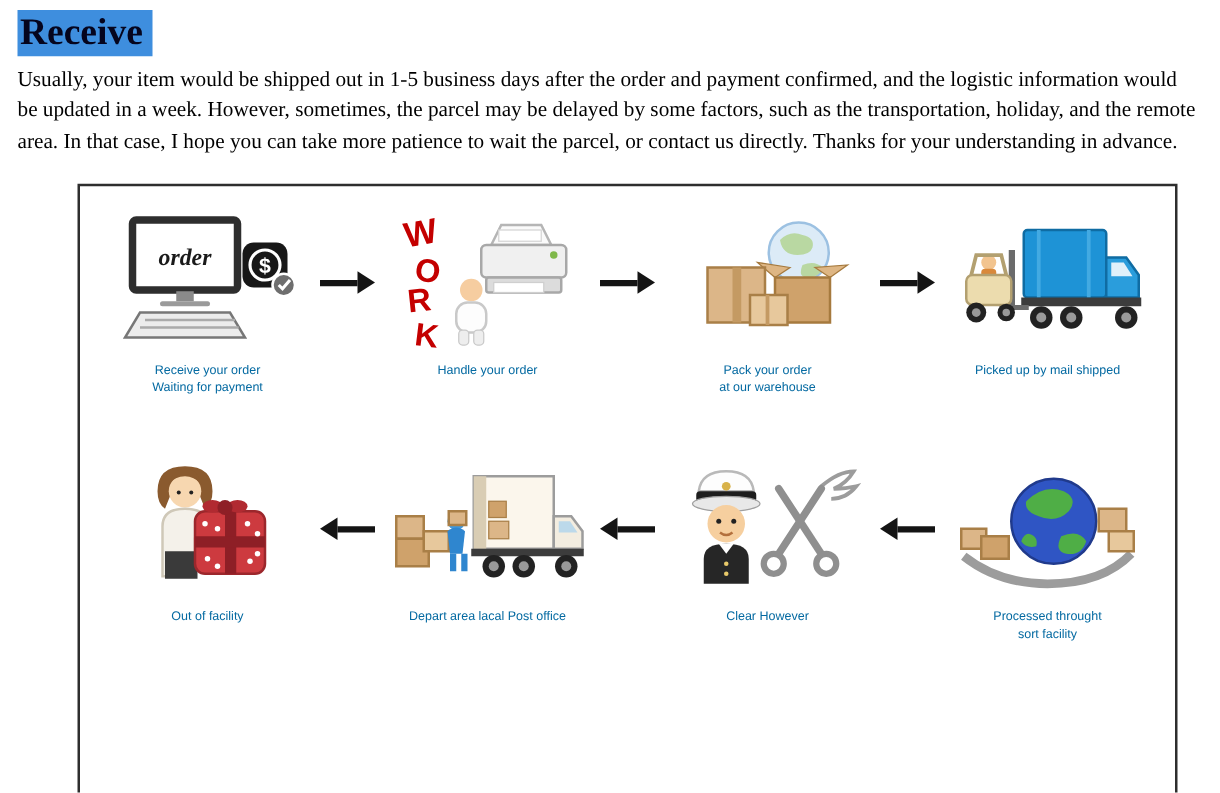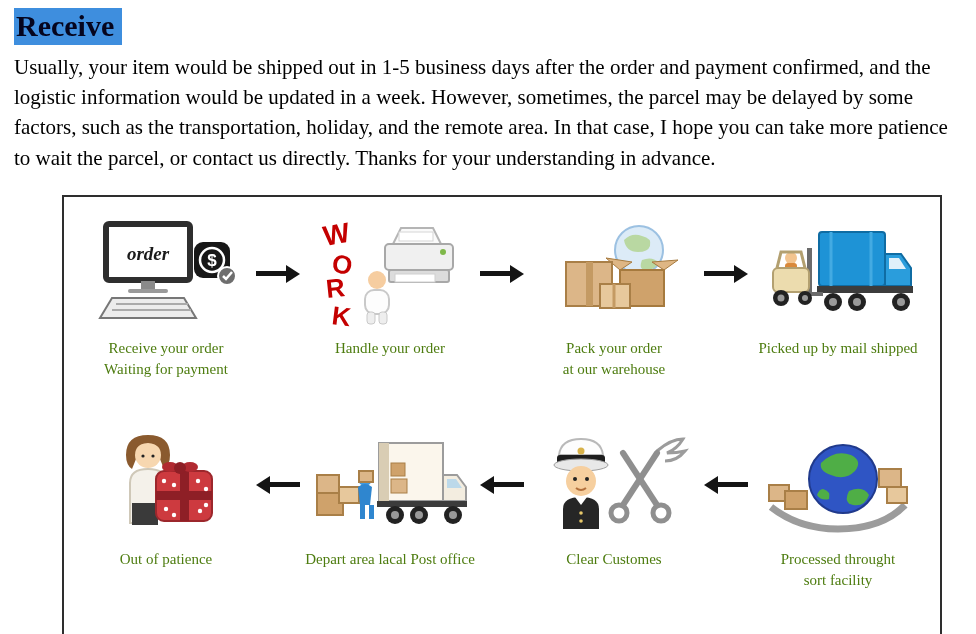--- a/index.html
+++ b/index.html
@@ -4,35 +4,35 @@
 <style>
   html,body { margin:0; padding:0; }
   body {
     width:976px; height:634px; overflow:hidden;
     background:#ffffff;
     font-family:"Liberation Serif", serif;
     color:#000;
   }
   .page-title { margin:8px 0 0 14px; font-weight:bold; font-size:30px; line-height:1.2; }
   .hl { background:#3E8EDE; padding:1px 8px 3px 2px; color:#05051e; }
-  .intro { margin:8px 16px 0 14px; font-size:21px; line-height:1.44; }
+  .intro { margin:8px 16px 0 14px; font-size:17px; line-height:1.44; }
 
   .flow-box {
     margin:22px 0 0 62px; width:880px; height:559px;
     border:2px solid #2e2e2e; box-sizing:border-box;
     padding:10px 14px; background:#fff;
   }
   .flow-row { display:flex; justify-content:space-between; align-items:flex-start; }
   .row1 { margin-top:8px; }
   .row2 { margin-top:46px; }
   .step { width:176px; display:flex; flex-direction:column; align-items:center; }
   .icon-box { height:116px; display:flex; align-items:center; justify-content:center; }
   .step-label {
-    margin-top:7px; font-family:Liberation Serif, serif;
-    font-size:15px; line-height:1.4; color:#4d7c0f;
+    margin-top:7px; font-family:Liberation Sans, sans-serif;
+    font-size:10px; line-height:1.4; color:#0369a1;
     text-align:center; white-space:pre;
   }
   .arrow { display:flex; align-items:center; margin-top:50px; }
   .shaft { width:30px; height:5px; background:#141414; display:block; }
   .head-right { width:0; height:0; border-left:14px solid #141414; border-top:9px solid transparent; border-bottom:9px solid transparent; display:block; }
   .head-left  { width:0; height:0; border-right:14px solid #141414; border-top:9px solid transparent; border-bottom:9px solid transparent; display:block; }
 </style>
 </head>
 <body>
 
@@ -178,21 +178,21 @@
               <circle cx="110" cy="60" r="2.2"></circle>
               <circle cx="104" cy="82" r="2.2"></circle>
             <circle cx="78" cy="86" r="2.2"></circle>
               <circle cx="110" cy="76" r="2.2"></circle>
           </g>
           <ellipse cx="74" cy="38" rx="8" ry="5" fill="#b12a31"></ellipse>
           <ellipse cx="94" cy="38" rx="8" ry="5" fill="#b12a31"></ellipse>
           <circle cx="84" cy="39" r="6" fill="#8e1f26"></circle>
         </svg>
       </div>
-      <div class="step-label">Out of patience</div>
+      <div class="step-label">Out of facility</div>
     </div>
 
     <div class="arrow">
         <span class="head-left"></span>
         <span class="shaft"></span>
       </div>
 
     <div class="step">
       <div class="icon-box">
         <svg width="155" height="110" viewBox="0 0 155 110">
@@ -242,21 +242,21 @@
           <polygon points="36,68 42,76 48,68" fill="#fff"></polygon>
           <circle cx="42" cy="84" r="1.8" fill="#e8c96a"></circle>
             <circle cx="42" cy="92" r="1.8" fill="#e8c96a"></circle>
           <path d="M118 22 q14 -12 26 -12 q-6 10 -16 14 q10 0 18 -2 q-8 10 -20 10" fill="none" stroke="#9c9c9c" stroke-width="3"></path>
           <line x1="84" y1="24" x2="118" y2="76" stroke="#8f8f8f" stroke-width="6" stroke-linecap="round"></line>
           <line x1="118" y1="24" x2="84" y2="76" stroke="#8f8f8f" stroke-width="6" stroke-linecap="round"></line>
           <circle cx="80" cy="84" r="8" fill="none" stroke="#8f8f8f" stroke-width="5"></circle>
           <circle cx="122" cy="84" r="8" fill="none" stroke="#8f8f8f" stroke-width="5"></circle>
         </svg>
       </div>
-      <div class="step-label">Clear Customes</div>
+      <div class="step-label">Clear However</div>
     </div>
 
     <div class="arrow">
         <span class="head-left"></span>
         <span class="shaft"></span>
       </div>
 
     <div class="step">
       <div class="icon-box">
         <svg width="150" height="110" viewBox="0 0 150 110">

